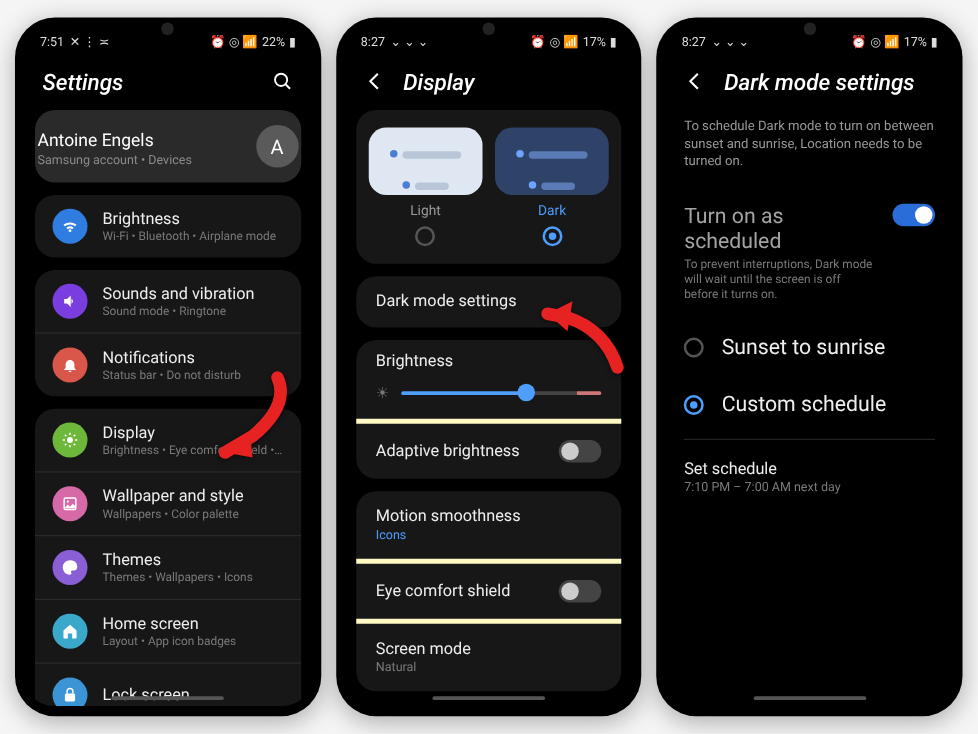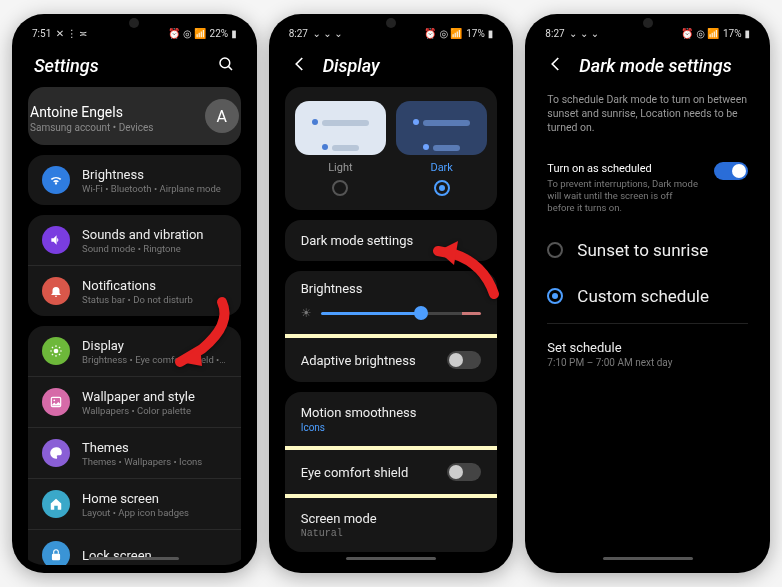--- a/index.html
+++ b/index.html
@@ -45,35 +45,35 @@
   .theme-label.light { color: #999; }
   .theme-label.dark { color: #4d9eff; }
   .radio { width: 16px; height: 16px; border-radius: 50%; border: 2px solid #555; display: inline-block; position: relative; }
   .radio.checked { border-color: #4d9eff; }
   .radio.checked::after { content: ''; position: absolute; inset: 3px; background: #4d9eff; border-radius: 50%; }
   .card { background: #171717; border-radius: 16px; margin-bottom: 10px; }
   .card-row { display: flex; align-items: center; padding: 13px 16px; border-top: 4px solid #fef9c3; }
   .card .card-row:first-child { border-top: none; }
   .card-label { color: #eee; font-size: 13px; flex: 1; }
   .card-sub { color: #4d9eff; font-size: 10px; margin-top: 2px; }
-  .card-sub.gray { color: #7a7a7a; font-family: Liberation Mono, monospace; }
+  .card-sub.gray { color: #7a7a7a; }
   .slider-wrap { padding: 10px 16px 14px; }
   .slider-label { color: #eee; font-size: 13px; margin-bottom: 10px; }
   .slider-row { display: flex; align-items: center; gap: 10px; }
   .sun-ico { color: #777; font-size: 12px; }
   .slider-track { flex: 1; height: 3px; background: linear-gradient(to right, #4d9eff 0%, #4d9eff 62%, #444 62%, #444 88%, #c77 88%, #c77 100%); border-radius: 2px; position: relative; }
   .slider-thumb { position: absolute; left: 62%; top: 50%; transform: translate(-50%,-50%); width: 14px; height: 14px; background: #4d9eff; border-radius: 50%; }
   .toggle { width: 34px; height: 18px; background: #444; border-radius: 10px; position: relative; flex-shrink: 0; }
   .toggle::after { content: ''; position: absolute; top: 2px; left: 2px; width: 14px; height: 14px; background: #ccc; border-radius: 50%; transition: .2s; }
   .toggle.on { background: #2a6dd8; }
   .toggle.on::after { left: 18px; background: #fff; }
   .desc-text { color: #999; font-size: 10.5px; padding: 6px 16px 14px; line-height: 1.35; }
   .sched-row { display: flex; align-items: flex-start; padding: 12px 16px; gap: 12px; }
   .sched-body { flex: 1; }
-  .sched-title { color: #ffffff; font-size: 11px; }
+  .sched-title { color: #a3a3a3; font-size: 17px; }
   .sched-sub { color: #7a7a7a; font-size: 9.5px; margin-top: 3px; line-height: 1.3; }
   .radio-row { display: flex; align-items: center; padding: 13px 16px; gap: 14px; }
   .radio-row .r-label { color: #eee; font-size: 17px; }
   .divider { height: 1px; background: #222; margin: 4px 16px; }
   .set-sched { padding: 12px 16px; }
   .set-sched-title { color: #eee; font-size: 13px; margin-bottom: 2px; }
   .set-sched-sub { color: #7a7a7a; font-size: 10px; }
   .navbar-line { position: absolute; bottom: 5px; left: 50%; transform: translateX(-50%); width: 90px; height: 3px; background: #555; border-radius: 2px; }
   
   .arrow { position: absolute; z-index: 20; pointer-events: none; }

